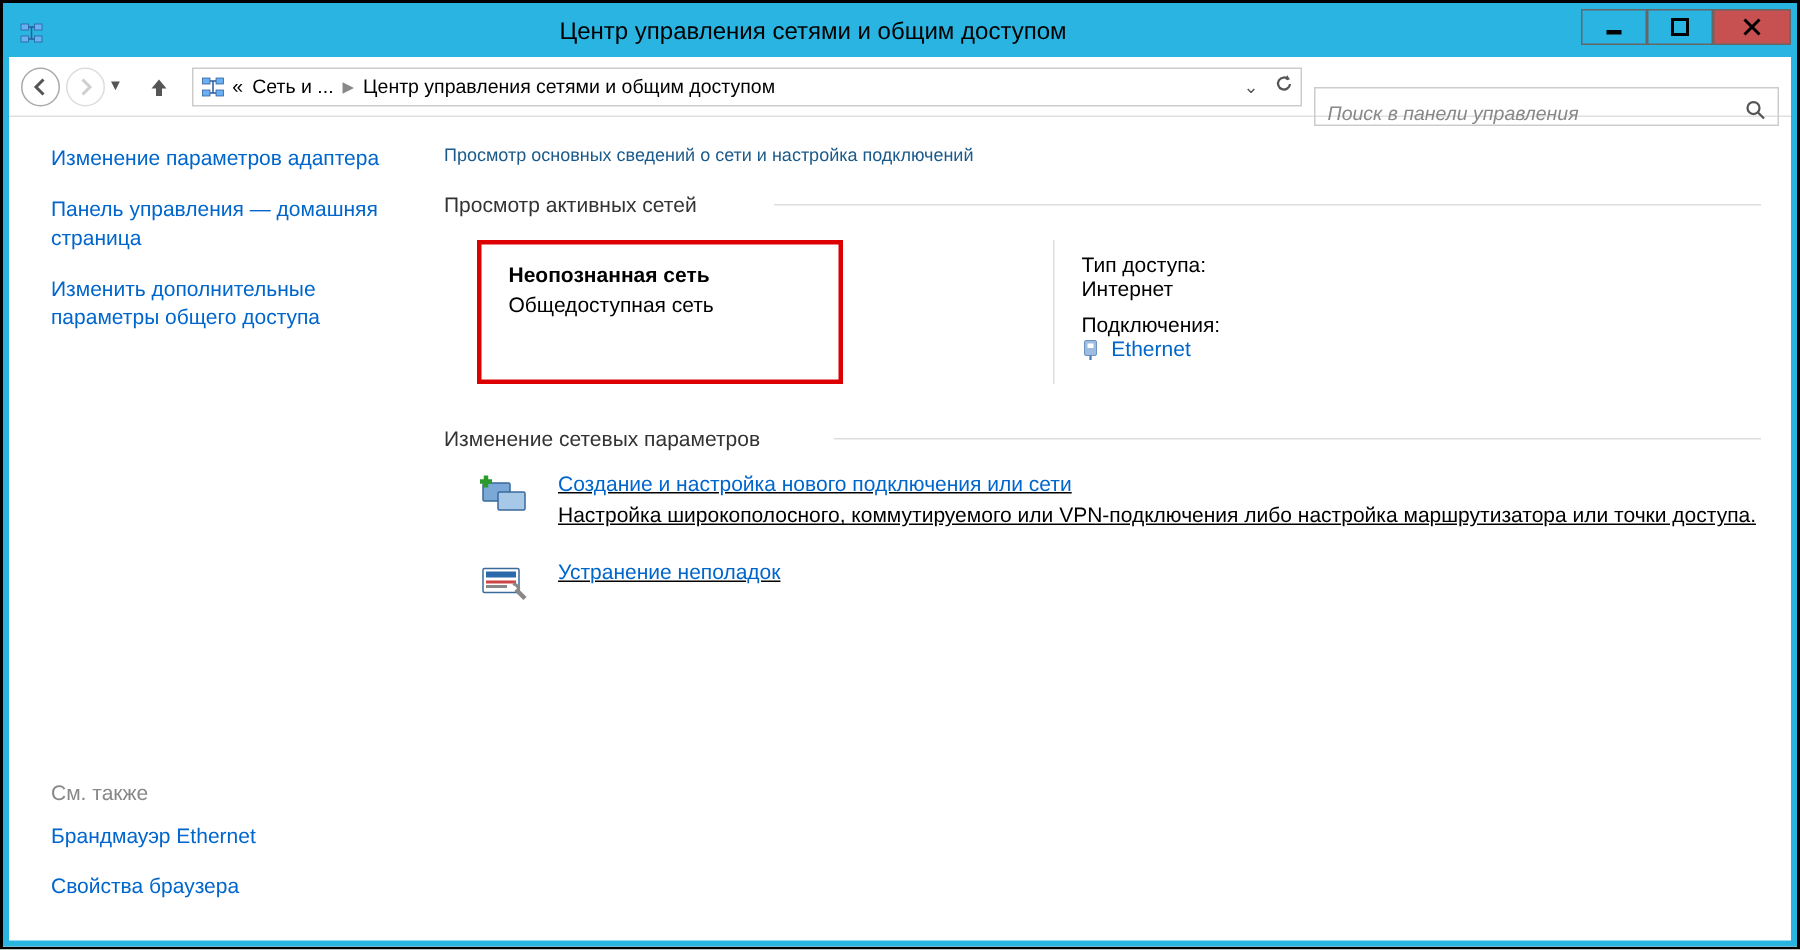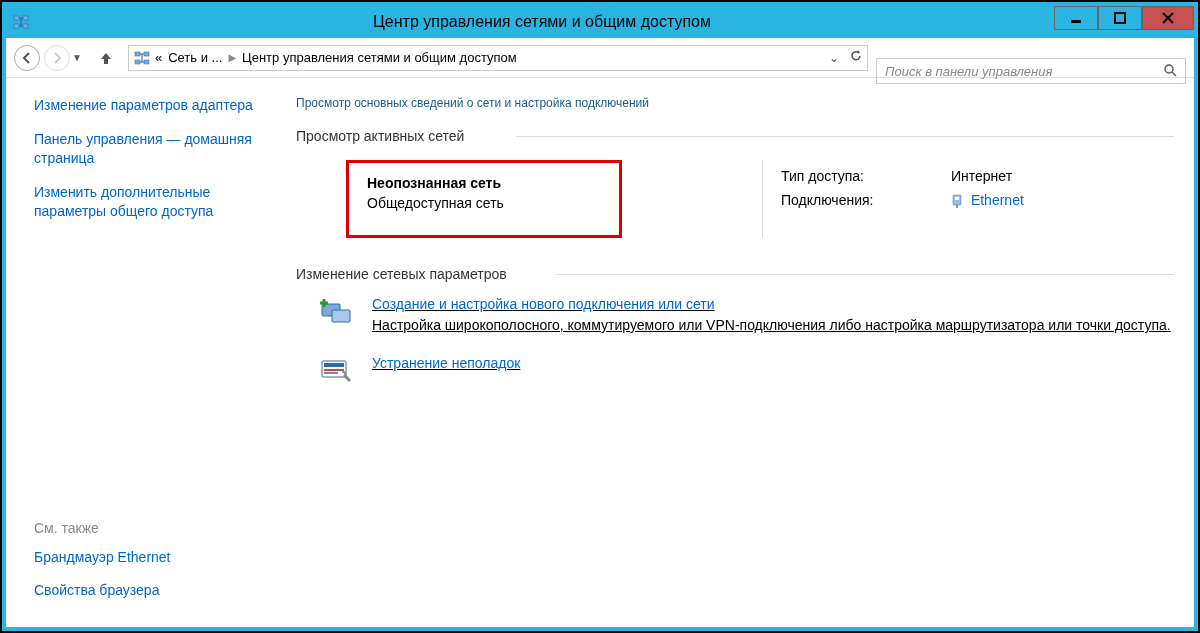--- a/index.html
+++ b/index.html
@@ -121,21 +121,21 @@
   display: flex;
   align-items: center;
   gap: 10px;
 }
 .addr-right span { color: #555; font-size: 12px; }
 .search-bar {
   width: 310px;
   height: 26px;
   border: 1px solid #ccc;
   display: flex;
-  align-items: center;
+  align-items: flex-end;
   padding: 0 8px;
   color: #888;
   font-style: italic;
   margin-top: 27px;
 }
 .search-bar .mag { margin-left: auto; font-style: normal; color: #555; }
 .content {
   flex: 1;
   display: flex;
   overflow: hidden;
@@ -185,39 +185,38 @@
   top: 50%;
   border-top: 1px solid #ddd;
 }
 .section-header.short::after { left: 260px; }
 .network-box {
   display: flex;
   margin: 16px 0 28px 22px;
 }
 .network-left {
   border: 3px solid #d00;
-  padding: 12px 28px 24px 18px;
-  width: 276px;
-  margin-left: 28px;
+  padding: 12px 28px 12px 18px;
+  width: 244px;
 }
 .network-left .net-name {
   font-weight: bold;
   font-size: 14px;
   margin-bottom: 4px;
 }
 .network-left .net-type {
   font-size: 14px;
 }
 .network-right {
   border-left: 1px solid #ddd;
   padding: 8px 0 8px 18px;
   margin-left: 140px;
   flex: 1;
 }
-.nr-row { display: flex; margin-bottom: 8px; font-size: 14px; }
+.nr-row { display: flex; margin-bottom: 8px; font-size: 14px; flex-direction: column; }
 .nr-label { width: 170px; color: #000; }
 .nr-value { }
 .nr-value a { color: #0066cc; text-decoration: none; }
 .eth-icon {
   display: inline-block;
   width: 12px;
   height: 14px;
   vertical-align: middle;
   margin-right: 4px;
 }

